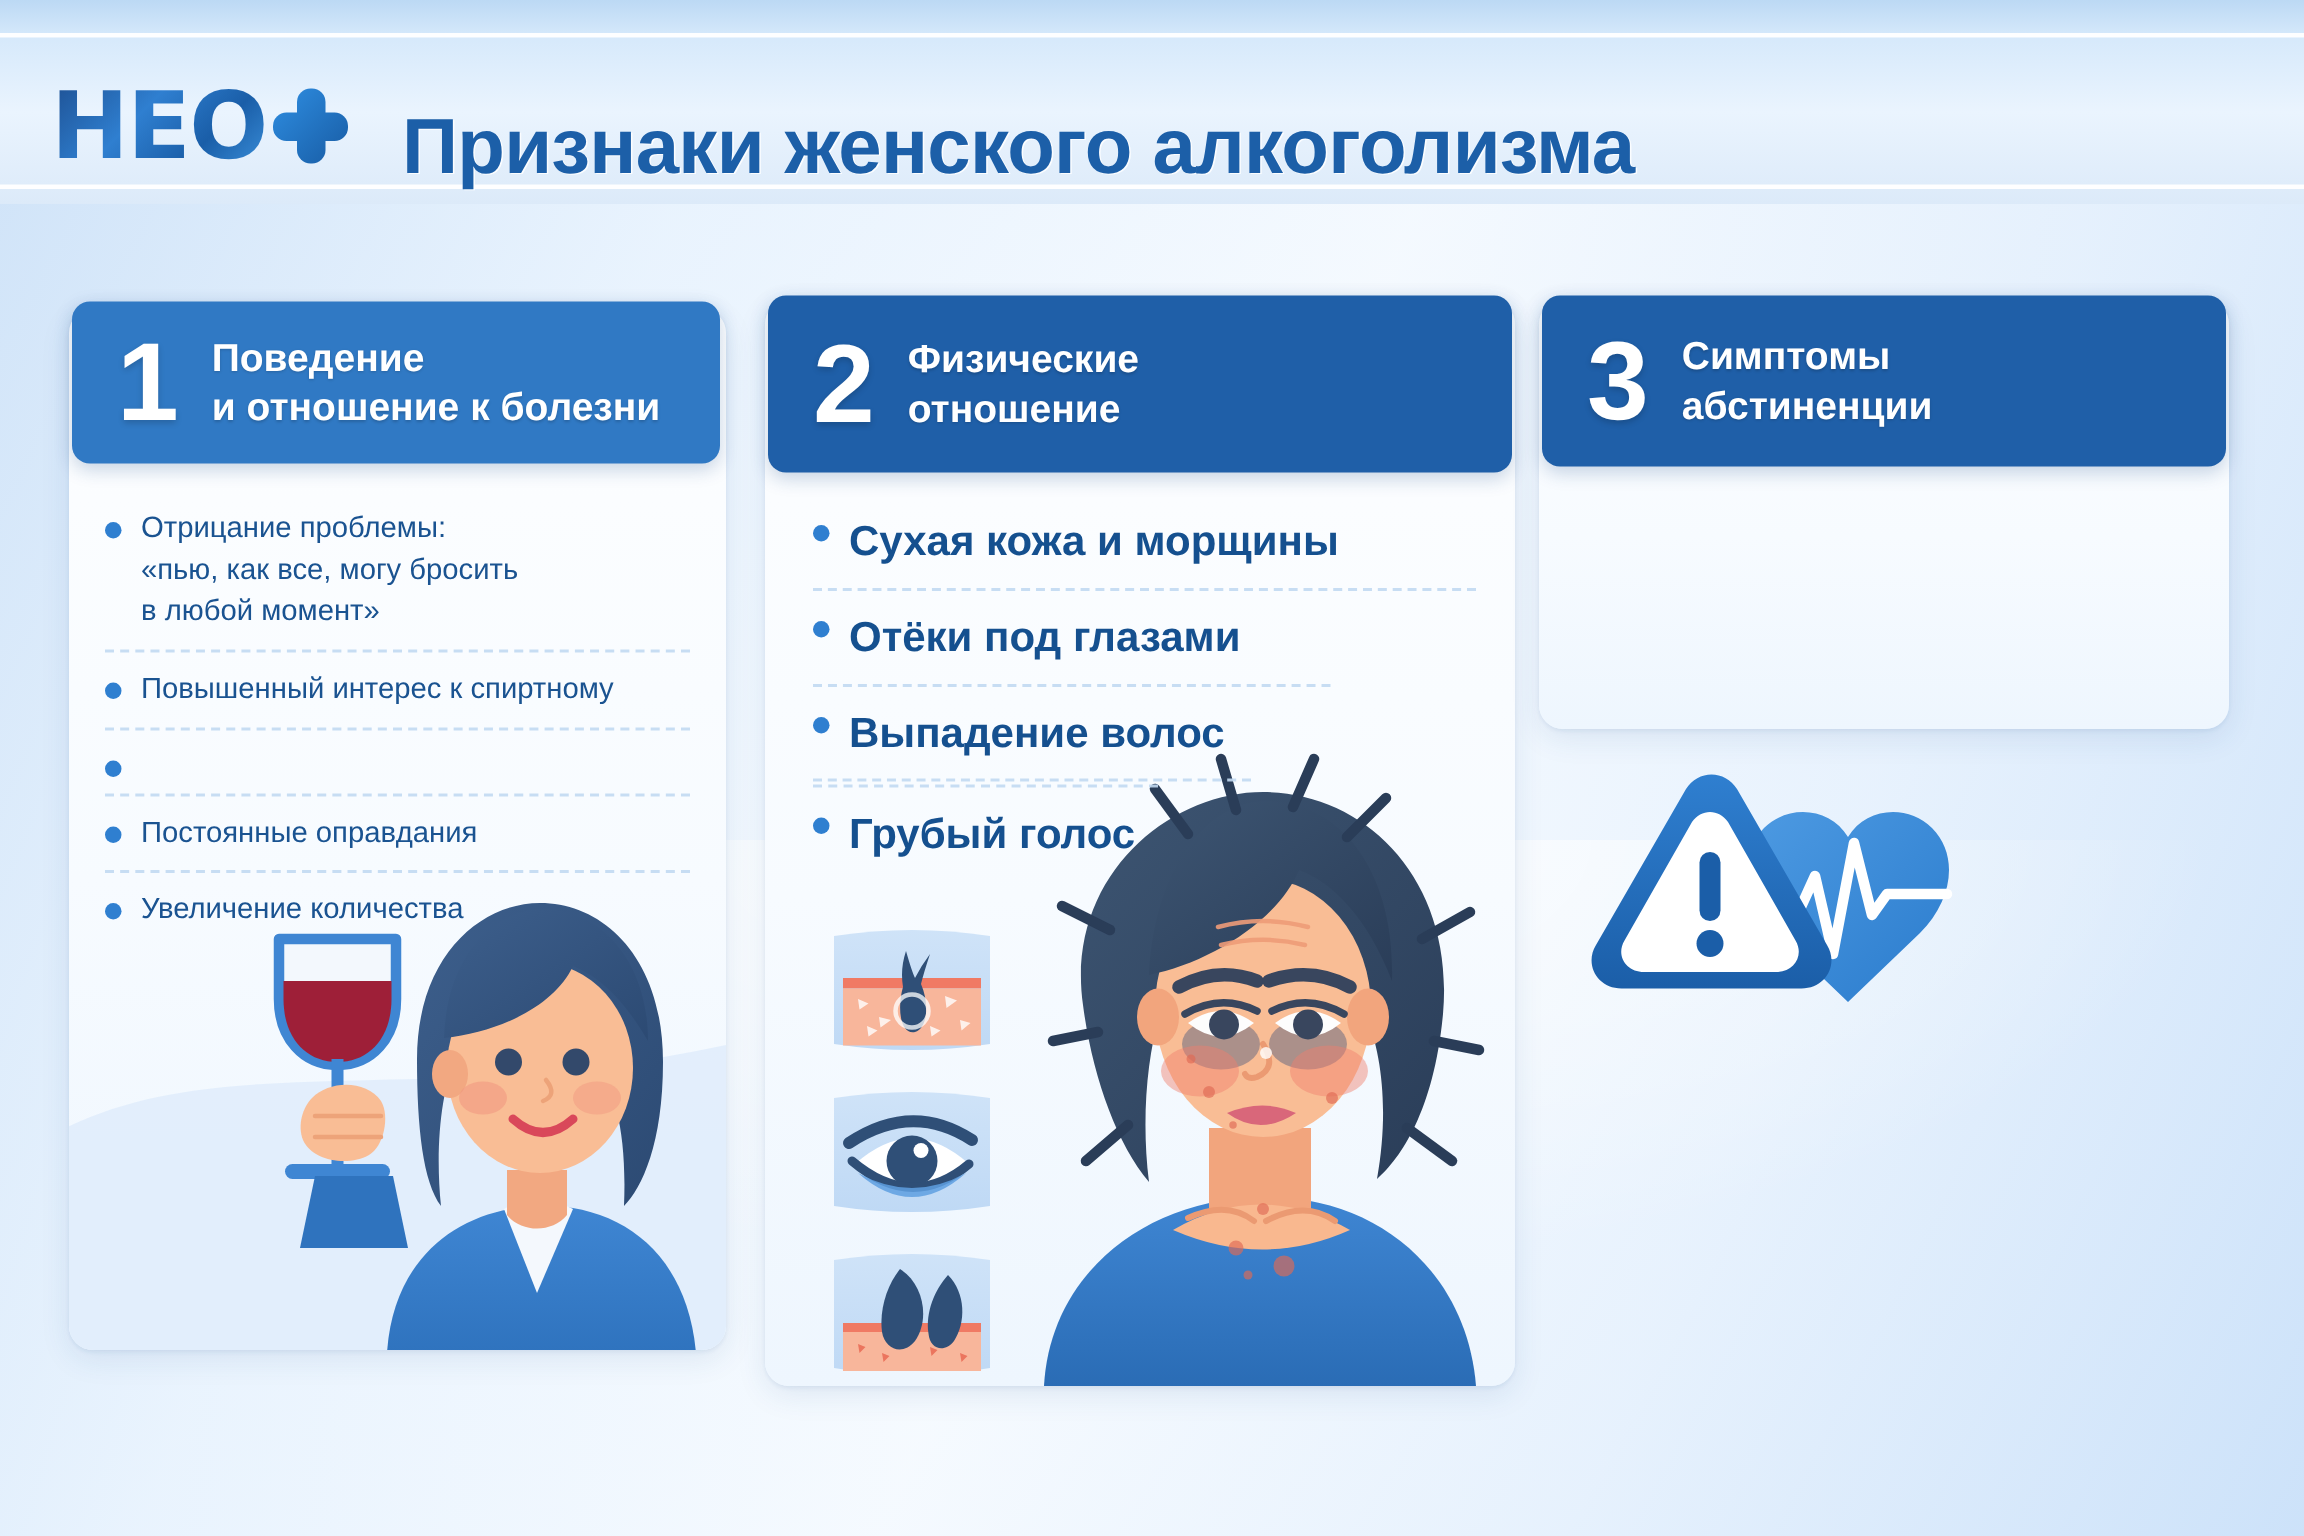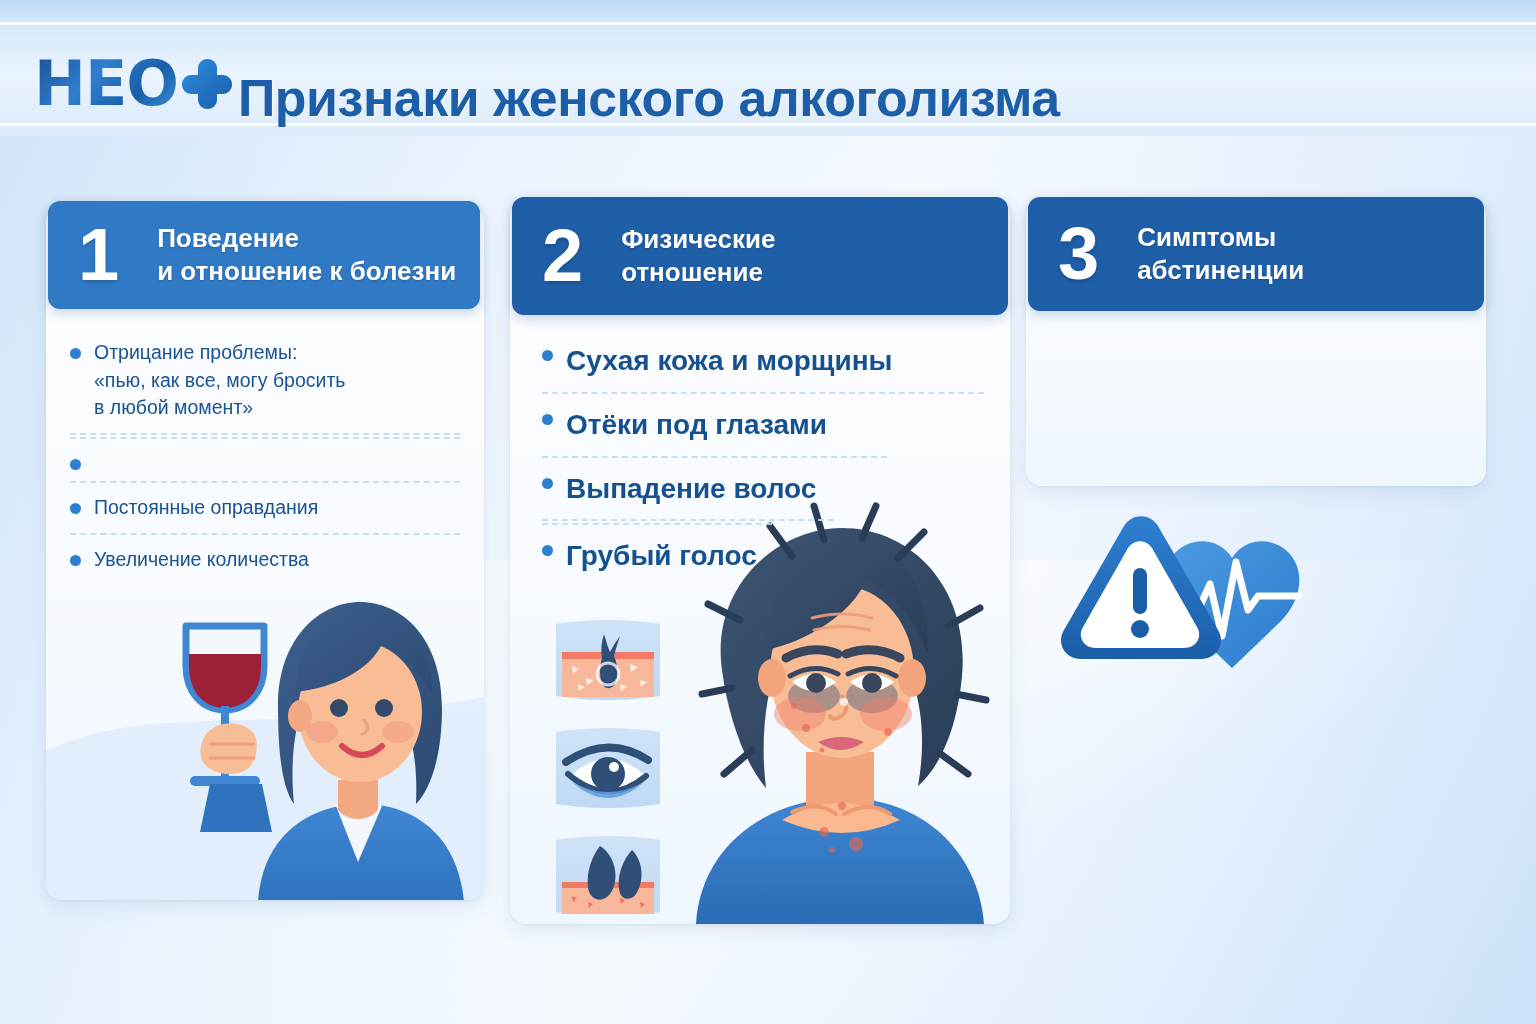--- a/index.html
+++ b/index.html
@@ -26,21 +26,21 @@
   }
 
   
   .topbar{
     position:absolute;left:0;top:0;width:1536px;height:136px;z-index:5;
     background:linear-gradient(180deg,#bcd9f4 0%,#d6e9fb 18%,#eaf4fe 55%,#dceaf9 100%);
   }
   .topbar .rule-top{position:absolute;left:0;right:0;top:22px;height:3px;background:rgba(255,255,255,.95);}
   .topbar .rule-bot{position:absolute;left:0;right:0;bottom:10px;height:3px;background:rgba(255,255,255,.95);}
   .brand-row{
-    position:absolute;left:34px;top:44px;display:flex;align-items:center;gap:6px;
+    position:absolute;left:34px;top:44px;display:flex;align-items:center;gap:36px;
   }
   .logo{display:flex;align-items:center;gap:0px;}
   .logo-text{
     font-size:62px;font-weight:700;line-height:1;letter-spacing:-1px;
     background:linear-gradient(135deg,#1d4f91 0%,#2f7fd0 40%,#1a5ea8 70%,#3c92dd 100%);
     -webkit-background-clip:text;background-clip:text;color:transparent;
     font-family:"DejaVu Sans",sans-serif;
   }
   .logo-plus{
     width:50px;height:50px;margin-left:4px;position:relative;display:inline-block;
@@ -71,21 +71,20 @@
     box-shadow:0 4px 12px rgba(20,70,130,.22);
     z-index:3;color:#fff;
   }
   .card-head .num{
     font-size:74px;font-weight:700;line-height:.9;margin-left:30px;margin-right:22px;
     text-shadow:0 2px 4px rgba(0,0,0,.18);
   }
   .card-head .ttl{
     font-size:26px;font-weight:700;line-height:1.28;
     text-shadow:0 1px 2px rgba(0,0,0,.18);
-    margin-left:16px;
   }
 
   .list{position:absolute;z-index:3;}
   .li{display:flex;align-items:flex-start;gap:13px;padding:9px 0 9px 0;}
   .li .dot{
     flex:0 0 auto;width:11px;height:11px;border-radius:50%;
     background:#2f7fd0;margin-top:9px;
   }
   .li .txt{color:#1a5391;font-size:19.5px;line-height:1.42;}
   .li.bold .txt{font-weight:700;color:#15508f;font-size:28px;}
@@ -172,20 +171,24 @@
       </svg>
 
       <div class="list" style="left:24px;top:124px;right:24px;">
         <div class="li">
           <span class="dot"></span>
           <span class="txt">
             Отрицание проблемы:<br>«пью, как все, могу бросить<br>в любой момент»
           </span>
         </div>
         <div class="sep"></div>
+        <div class="li">
+          <span class="dot"></span>
+          <span class="txt">Повышенный интерес к спиртному</span>
+        </div>
         <div class="sep"></div>
         <div class="li">
           <span class="dot"></span>
         </div>
         <div class="sep"></div>
         <div class="li">
           <span class="dot"></span>
           <span class="txt">Постоянные оправдания</span>
         </div>
         <div class="sep"></div>

